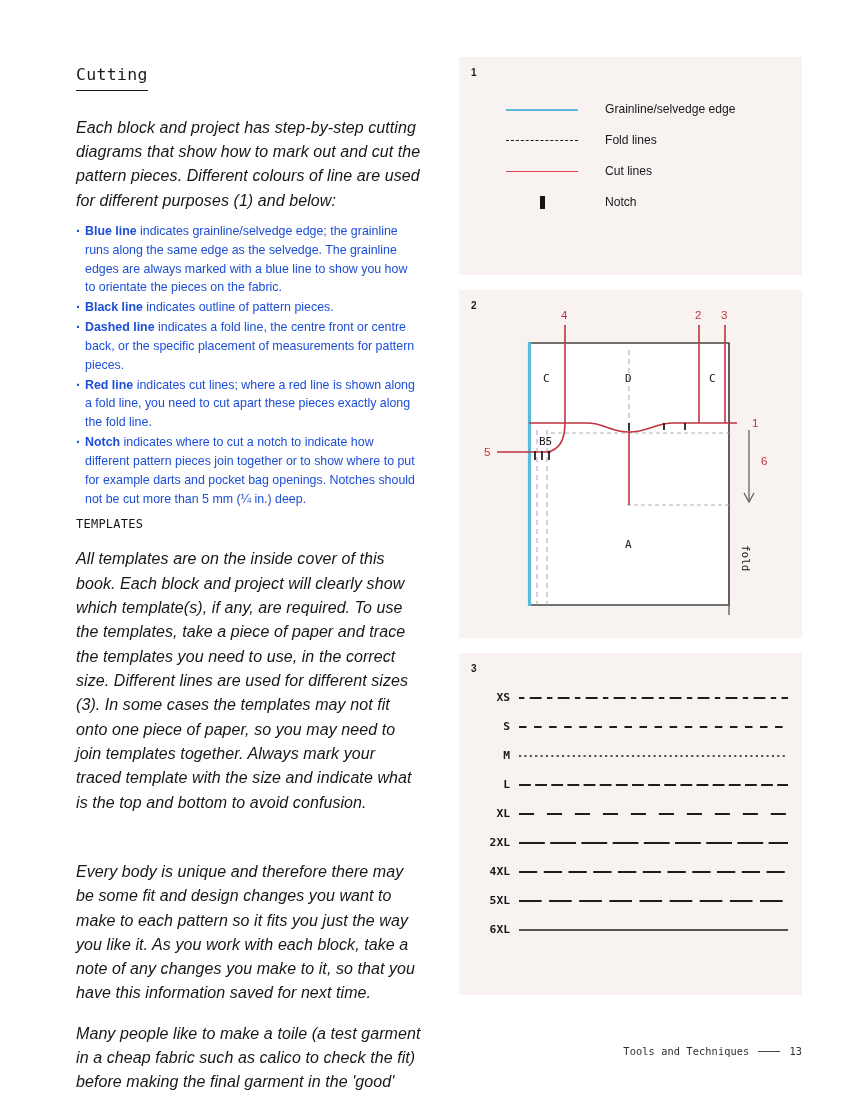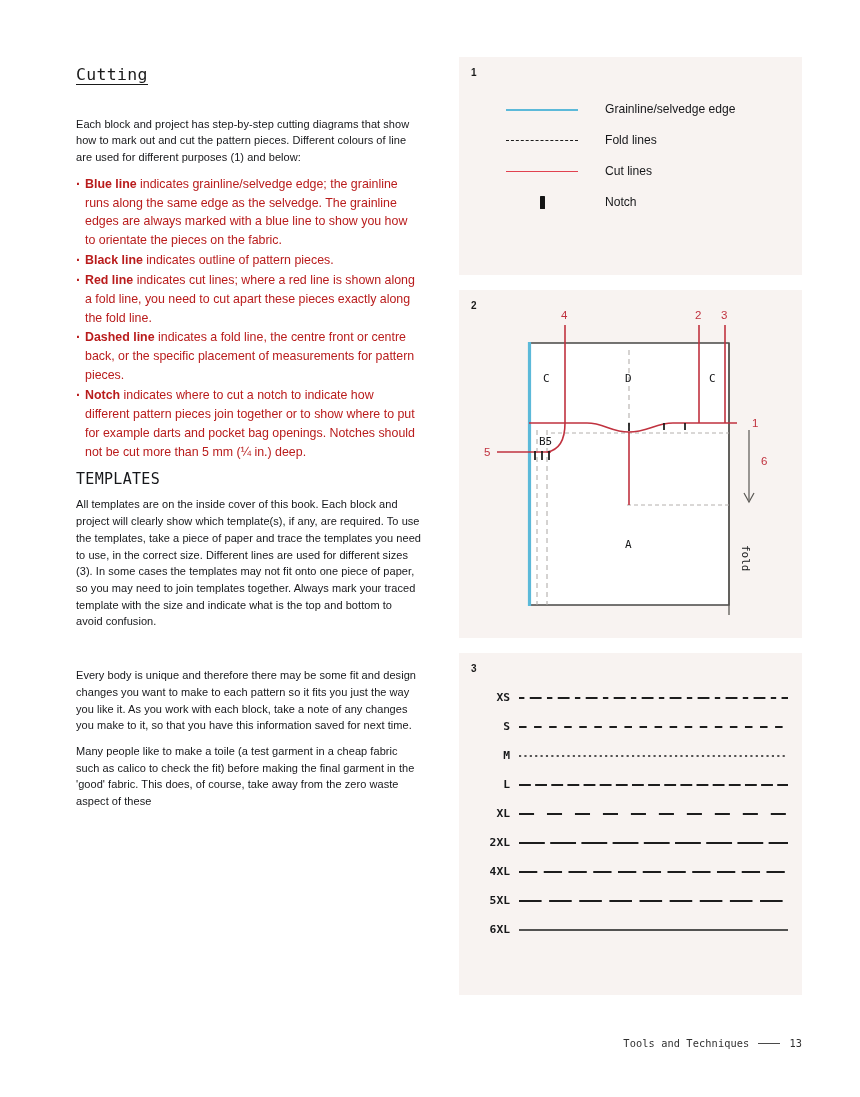--- a/index.html
+++ b/index.html
@@ -27,61 +27,62 @@
   .mono-heading {
     font-family: "DejaVu Sans Mono", "Liberation Mono", monospace;
     font-size: 16.5px;
     font-weight: 400;
     color: #1a1a1a;
     letter-spacing: 0.3px;
     line-height: 1.55;
     margin: 0;
     display: inline;
     border-bottom: 1.3px solid #1a1a1a;
-    padding-bottom: 0;
+    padding-bottom: 6px;
     box-decoration-break: clone;
     -webkit-box-decoration-break: clone;
   }
   .heading-wrap { margin: 0 0 28px 0; }
   .heading-wrap.big { margin: 0 0 32px 0; line-height: 2.05; }
 
   .body-p {
-    font-size: 11px;
+    font-size: 16px;
     line-height: 1.52;
-    margin: 8px 0 9px 0;
+    margin: 16px 0 9px 0;
     color: #16171a;
     letter-spacing: 0.005em;
+    font-style: italic;
   }
 
   ul.bullets {
     list-style: none;
     margin: 0 0 9px 0;
     padding: 0;
   }
   ul.bullets li {
     font-size: 12.4px;
     line-height: 1.52;
-    color: #b91c1c;
+    color: #1d4ed8;
     position: relative;
     padding-left: 9px;
     margin-bottom: 1px;
   }
   ul.bullets li:before {
     content: "\00B7";
     position: absolute;
     left: 0;
     top: -1px;
     font-weight: 700;
     font-size: 14px;
   }
   ul.bullets li b { font-weight: 700; }
 
   .sub-heading {
     font-family: "DejaVu Sans Mono", "Liberation Mono", monospace;
-    font-size: 15px;
+    font-size: 12px;
     letter-spacing: 0.02em;
     font-weight: 400;
     margin: 2px 0 7px 0;
     color: #16171a;
   }
 
   .gap-lg { height: 20px; }
 
   
   .panel {
@@ -169,21 +170,21 @@
   }
   .size-line {
     flex: 1 1 auto;
     height: 2px;
   }
 
   
   .footer {
     position: absolute;
     right: 58px;
-    bottom: 48px;
+    bottom: 40px;
     display: flex;
     align-items: center;
     font-family: "DejaVu Sans Mono", "Liberation Mono", monospace;
     font-size: 10.3px;
     color: #303030;
     letter-spacing: 0.01em;
   }
   .footer-rule {
     width: 22px;
     height: 0;
@@ -198,22 +199,22 @@
 
   <div class="heading-wrap">
     <span class="mono-heading">Cutting</span>
   </div>
 
   <p class="body-p">Each block and project has step-by-step cutting diagrams that show how to mark out and cut the pattern pieces. Different colours of line are used for different purposes (1) and below:</p>
 
   <ul class="bullets">
     <li><b>Blue line</b><span> indicates grainline/selvedge edge; the grainline runs along the same edge as the selvedge. The grainline edges are always marked with a blue line to show you how to orientate the pieces on the fabric.</span></li>
     <li><b>Black line</b><span> indicates outline of pattern pieces.</span></li>
+    <li><b>Dashed line</b><span> indicates a fold line, the centre front or centre back, or the specific placement of measurements for pattern pieces.</span></li>
     <li><b>Red line</b><span> indicates cut lines; where a red line is shown along a fold line, you need to cut apart these pieces exactly along the fold line.</span></li>
-    <li><b>Dashed line</b><span> indicates a fold line, the centre front or centre back, or the specific placement of measurements for pattern pieces.</span></li>
     <li><b>Notch</b><span> indicates where to cut a notch to indicate how different pattern pieces join together or to show where to put for example darts and pocket bag openings. Notches should not be cut more than 5 mm (¼ in.) deep.</span></li>
   </ul>
 
 
   <div class="sub-heading">TEMPLATES</div>
   <p class="body-p">All templates are on the inside cover of this book. Each block and project will clearly show which template(s), if any, are required. To use the templates, take a piece of paper and trace the templates you need to use, in the correct size. Different lines are used for different sizes (3). In some cases the templates may not fit onto one piece of paper, so you may need to join templates together. Always mark your traced template with the size and indicate what is the top and bottom to avoid confusion.</p>
 
   <div class="gap-lg"></div>
 
 

